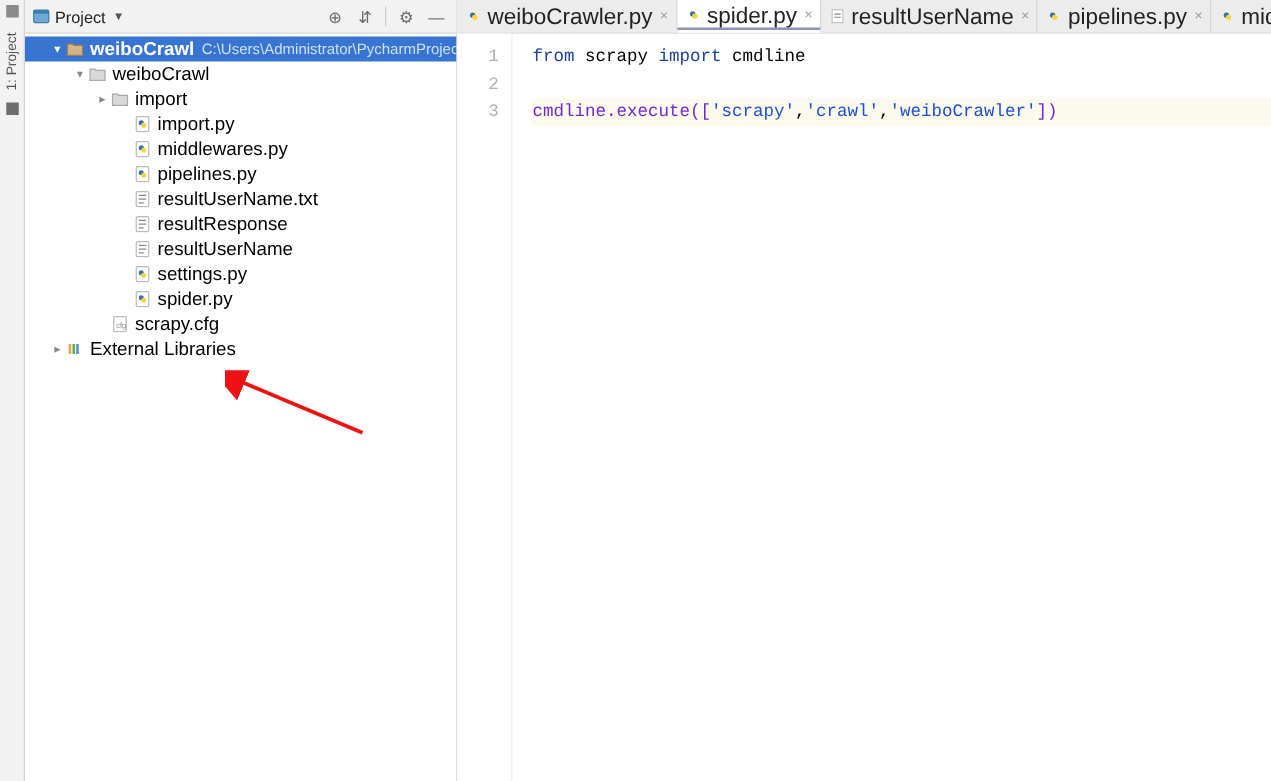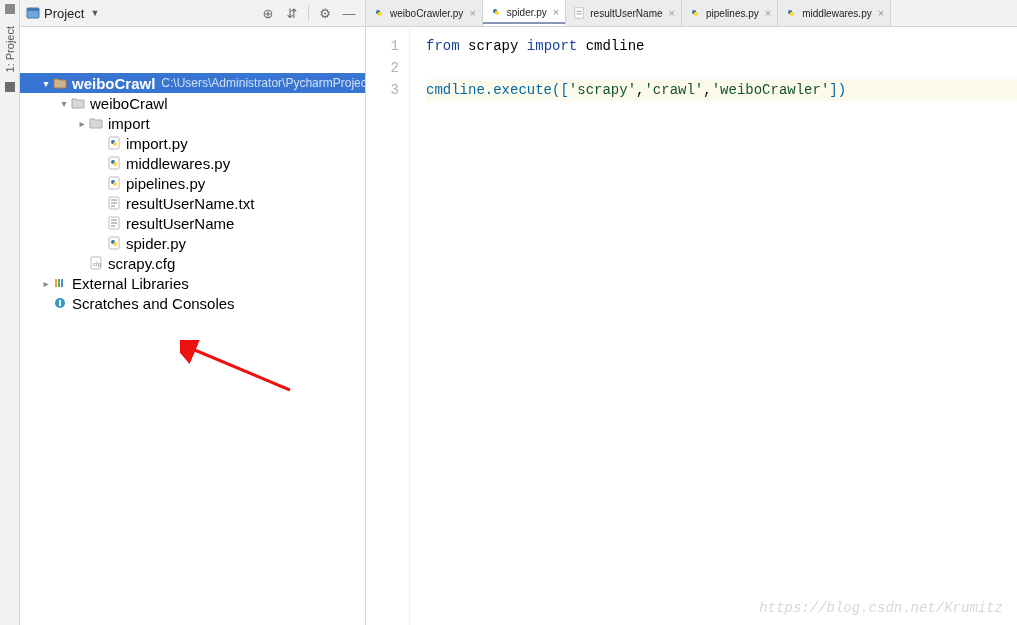--- a/index.html
+++ b/index.html
@@ -39,21 +39,20 @@
     width: 10px; height: 10px;
     background: #6d6d6d;
     margin-top: 10px;
   }
   .project-panel {
     width: 346px;
     border-right: 1px solid #d4d4d4;
     display: flex;
     flex-direction: column;
     background: #fff;
-    gap: 44px;
   }
   .panel-header {
     height: 27px;
     background: #f2f2f2;
     border-bottom: 1px solid #d4d4d4;
     display: flex;
     align-items: center;
     padding: 0 6px;
     gap: 4px;
   }
@@ -167,21 +166,21 @@
     left: 0; right: 0; bottom: 0;
     height: 2px;
     background: #8a94b5;
   }
   .tab .close {
     color: #999;
     font-size: 11px;
     margin-left: 2px;
   }
   .tab-ic { width: 14px; height: 14px; display: inline-flex; align-items: center; justify-content: center; }
-  .tab-lbl { font-size: 10px; white-space: nowrap; text-align: center; }
+  .tab-lbl { font-size: 18px; white-space: nowrap; text-align: center; }
 
   .code-wrap {
     flex: 1;
     display: flex;
     background: #fff;
     font-family: Consolas, "Courier New", monospace;
     font-size: 14px;
     line-height: 22px;
     position: relative;
   }
@@ -198,23 +197,23 @@
   .code {
     flex: 1;
     padding: 8px 0 0 16px;
     position: relative;
   }
   .code .line { height: 22px; white-space: pre; }
   .line.cur {
     background: #fcfaec;
   }
   .kw { color: #1a3f9c; }
-  .str { color: #14532d; }
+  .str { color: #1d4ed8; }
   .ident { color: #000; }
-  .call { color: #0369a1; }
+  .call { color: #6d28d9; }
 
   .watermark {
     position: absolute;
     right: 14px; bottom: 6px;
     color: #d8d8d8;
     font-size: 14px;
     font-style: italic;
     pointer-events: none;
   }
 </style>
@@ -328,21 +327,44 @@
       <div class="row ind-4">
         <span class="arrow"></span>
         <span class="ic">
             <svg width="14" height="14" viewBox="0 0 14 14">
               <rect x="2" y="1" width="10" height="12" rx="1" fill="#fff" stroke="#bbb"></rect>
               <line x1="4" y1="4" x2="10" y2="4" stroke="#888"></line>
               <line x1="4" y1="7" x2="10" y2="7" stroke="#888"></line>
               <line x1="4" y1="10" x2="8" y2="10" stroke="#888"></line>
             </svg>
           </span>
+        <span class="lbl">resultResponse</span>
+      </div>
+      <div class="row ind-4">
+        <span class="arrow"></span>
+        <span class="ic">
+            <svg width="14" height="14" viewBox="0 0 14 14">
+              <rect x="2" y="1" width="10" height="12" rx="1" fill="#fff" stroke="#bbb"></rect>
+              <line x1="4" y1="4" x2="10" y2="4" stroke="#888"></line>
+              <line x1="4" y1="7" x2="10" y2="7" stroke="#888"></line>
+              <line x1="4" y1="10" x2="8" y2="10" stroke="#888"></line>
+            </svg>
+          </span>
         <span class="lbl">resultUserName</span>
+      </div>
+      <div class="row ind-4">
+        <span class="arrow"></span>
+        <span class="ic">
+            <svg width="14" height="14" viewBox="0 0 14 14">
+              <rect x="2" y="1" width="10" height="12" rx="1" fill="#fff" stroke="#bbb"></rect>
+              <circle cx="6" cy="6" r="2" fill="#3572A5"></circle>
+              <circle cx="8" cy="8" r="2" fill="#FFD43B"></circle>
+            </svg>
+          </span>
+        <span class="lbl">settings.py</span>
       </div>
       <div class="row ind-4">
         <span class="arrow"></span>
         <span class="ic">
             <svg width="14" height="14" viewBox="0 0 14 14">
               <rect x="2" y="1" width="10" height="12" rx="1" fill="#fff" stroke="#bbb"></rect>
               <circle cx="6" cy="6" r="2" fill="#3572A5"></circle>
               <circle cx="8" cy="8" r="2" fill="#FFD43B"></circle>
             </svg>
           </span>
@@ -362,30 +384,20 @@
       <div class="row ind-1">
         <span class="arrow">▸</span>
         <span class="ic">
             <svg width="14" height="14" viewBox="0 0 14 14">
               <rect x="2" y="3" width="2" height="8" fill="#e9a23b"></rect>
               <rect x="5" y="3" width="2" height="8" fill="#59b259"></rect>
               <rect x="8" y="3" width="2" height="8" fill="#4a90d9"></rect>
             </svg>
           </span>
         <span class="lbl">External Libraries</span>
-      </div>
-      <div class="row ind-1">
-        <span class="arrow"></span>
-        <span class="ic">
-            <svg width="14" height="14" viewBox="0 0 14 14">
-              <circle cx="7" cy="7" r="5" fill="#39c"></circle>
-              <rect x="6" y="4" width="2" height="6" fill="#fff"></rect>
-            </svg>
-          </span>
-        <span class="lbl">Scratches and Consoles</span>
       </div>
 
       <svg class="anno-arrow" width="120" height="60">
         <defs>
           <marker id="ahead" markerWidth="10" markerHeight="10" refX="2" refY="5" orient="auto">
             <path d="M0,0 L10,5 L0,10 z" fill="#e11"></path>
           </marker>
         </defs>
         <line x1="110" y1="50" x2="10" y2="8" stroke="#e11" stroke-width="3" marker-end="url(#ahead)"></line>
       </svg>
@@ -451,17 +463,16 @@
       <div class="gutter">
         <div>1</div>
         <div>2</div>
         <div>3</div>
       </div>
       <div class="code">
         <div class="line"><span class="kw">from</span><span class="ident"> scrapy </span><span class="kw">import</span><span class="ident"> cmdline</span></div>
         <div class="line"></div>
         <div class="line cur"><span class="call">cmdline.execute([</span><span class="str">'scrapy'</span><span>,</span><span class="str">'crawl'</span><span>,</span><span class="str">'weiboCrawler'</span><span class="call">])</span></div>
       </div>
-      <div class="watermark">https://blog.csdn.net/Krumitz</div>
     </div>
   </div>
 
 </div>
 
 </body></html>

